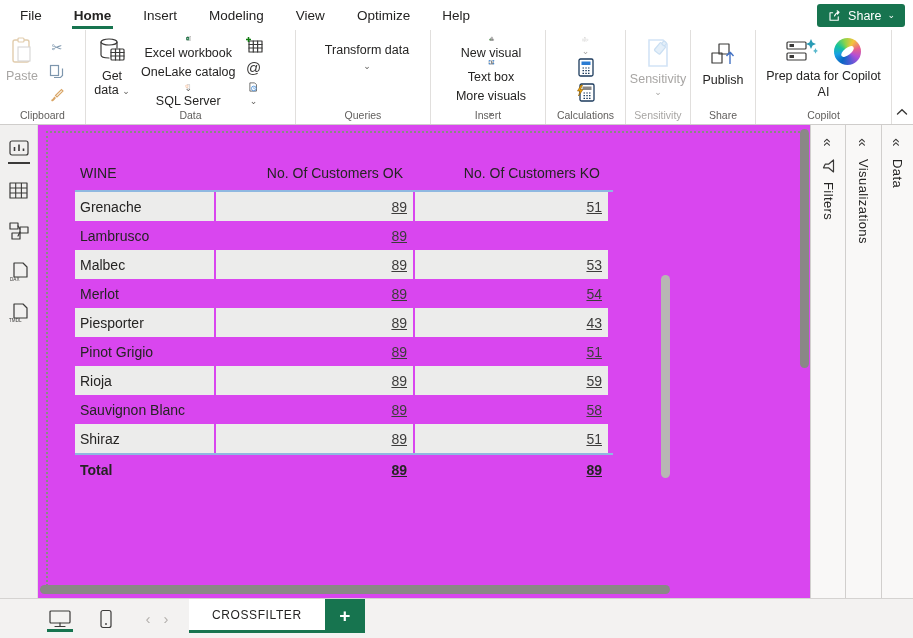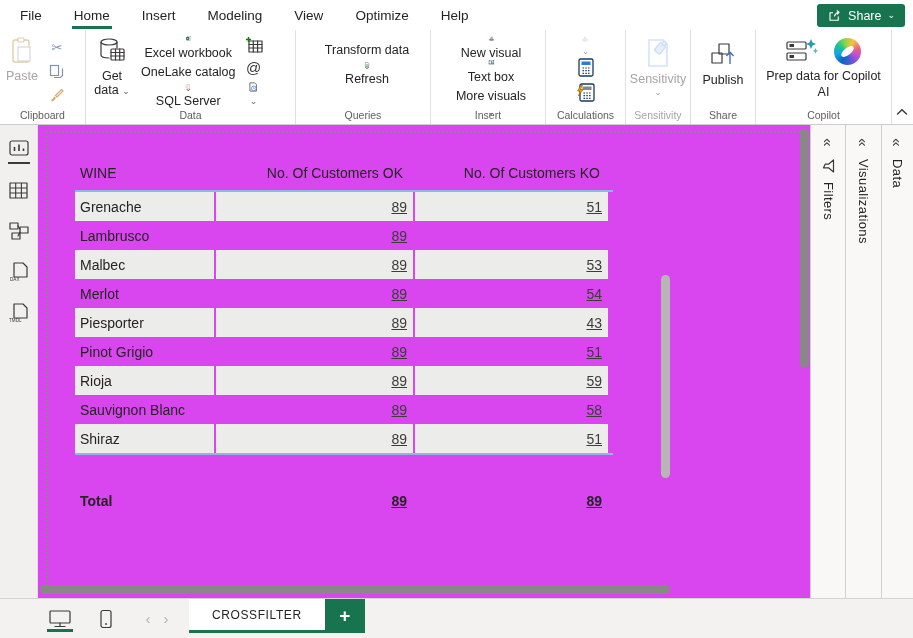--- a/index.html
+++ b/index.html
@@ -13,21 +13,21 @@
   *{margin:0;padding:0;box-sizing:border-box;}
   html,body{background:#fff;}
   body{font-family:"Liberation Sans",sans-serif;color:var(--ink);}
   #app{position:relative;width:913px;height:638px;background:#fff;overflow:hidden;
        box-shadow:inset 0 0 0 1px #c8c6c4;}
 
   
   .menubar{position:absolute;top:0;left:0;right:0;height:30px;display:flex;align-items:center;
            padding-left:20px;gap:32px;font-size:13.5px;background:#fff;}
   .menu-item{position:relative;cursor:pointer;white-space:nowrap;}
-  .menu-item.active{font-weight:normal;}
+  .menu-item.active{font-weight:bold;}
   .menu-item.active::after{content:"";position:absolute;left:-2px;right:-2px;bottom:-6px;height:3px;background:var(--green);}
   .share-btn{position:absolute;right:8px;top:4px;height:23px;display:flex;align-items:center;gap:6px;
              background:var(--green);color:#fff;border:none;border-radius:3px;padding:0 10px;
              font-size:12.5px;font-family:inherit;cursor:pointer;}
   .share-btn .chev{color:#fff;font-size:9px;}
 
   
   .ribbon{position:absolute;top:30px;left:0;right:0;height:95px;border-bottom:1px solid #cfcdcb;
           display:flex;background:#fff;}
   .rgroup{position:relative;height:100%;border-right:1px solid var(--line);flex:none;}
@@ -88,21 +88,21 @@
   .tcell{flex:none;}
   .c1{width:139px;padding-left:5px;margin-right:2px;}
   .c2{width:197px;text-align:right;padding-right:6px;margin-right:2px;}
   .c3{width:193px;text-align:right;padding-right:6px;}
   .hsep{height:2px;background:#8fb8e0;}
   .tsep{height:2px;background:#8fb8e0;}
   .trow{display:flex;height:29px;align-items:center;}
   .trow.striped .tcell{background:#ececeb;height:100%;display:flex;align-items:center;text-align:right;}
   .trow.striped .c2,.trow.striped .c3{justify-content:flex-end;}
   .trow .c2,.trow .c3{color:#3d3c3b;text-decoration:underline;}
-  .trow.total{font-weight:bold;margin-top:31px;}
+  .trow.total{font-weight:bold;}
   .trow.total .c2,.trow.total .c3{color:var(--ink);}
   .vthumb{position:absolute;left:623px;top:150px;width:9px;height:203px;background:#b8b6b4;border-radius:5px;cursor:pointer;}
   .canvas-vscroll{position:absolute;left:762px;top:4px;width:9px;height:239px;background:#8a8886;border-radius:5px;cursor:pointer;}
   .canvas-hscroll{position:absolute;left:2px;top:460px;width:630px;height:9px;background:#8a8886;border-radius:5px;cursor:pointer;}
 
   
   .panes{position:absolute;right:0;top:125px;bottom:40px;width:103px;display:flex;}
   .pane{border-left:1px solid #d1cfcd;background:#f9f8f7;display:flex;flex-direction:column;
         align-items:center;padding-top:10px;gap:9px;cursor:pointer;}
   .pane-filters{width:35px;}
@@ -251,28 +251,20 @@
       <div class="gbody">
         <div class="rrow">
           <svg width="17" height="16" viewBox="0 0 17 16">
             <rect x="1" y="2.5" width="13" height="10.5" stroke="#3b6fb5" fill="none" stroke-width="1.1"></rect>
             <path d="M1 5.8 H14 M5.3 2.5 V13 M9.6 2.5 V8" stroke="#3b6fb5" stroke-width="1.1"></path>
             <path d="M9 13.5 L14.5 8 L16.2 9.7 L10.7 15.2 L8.7 15.5 Z" fill="#3b6fb5"></path>
           </svg>
           <span>Transform data</span>
           <span class="chev">⌄</span>
         </div>
-        <div class="rrow">
-          <svg width="16" height="16" viewBox="0 0 16 16">
-            <path d="M4 1.5 H11 L13.5 4 V14.5 H4 Z" class="ic"></path>
-            <path d="M5.2 10.8 A3 3 0 1 1 6 12.8" stroke="#107c10" fill="none" stroke-width="1.3"></path>
-            <path d="M5.6 13.6 L5.9 12.4 L4.7 12.1" stroke="#107c10" fill="none" stroke-width="1.1"></path>
-          </svg>
-          <span>Refresh</span>
-        </div>
       </div>
       <div class="rlabel">Queries</div>
     </div>
 
     <div class="rgroup g-insert">
       <div class="gbody">
         <div class="rrow">
           <svg width="17" height="17" viewBox="0 0 17 17">
             <rect x="5" y="9" width="2.6" height="6" class="ic"></rect>
             <rect x="9" y="4" width="2.6" height="11" class="ic"></rect>

